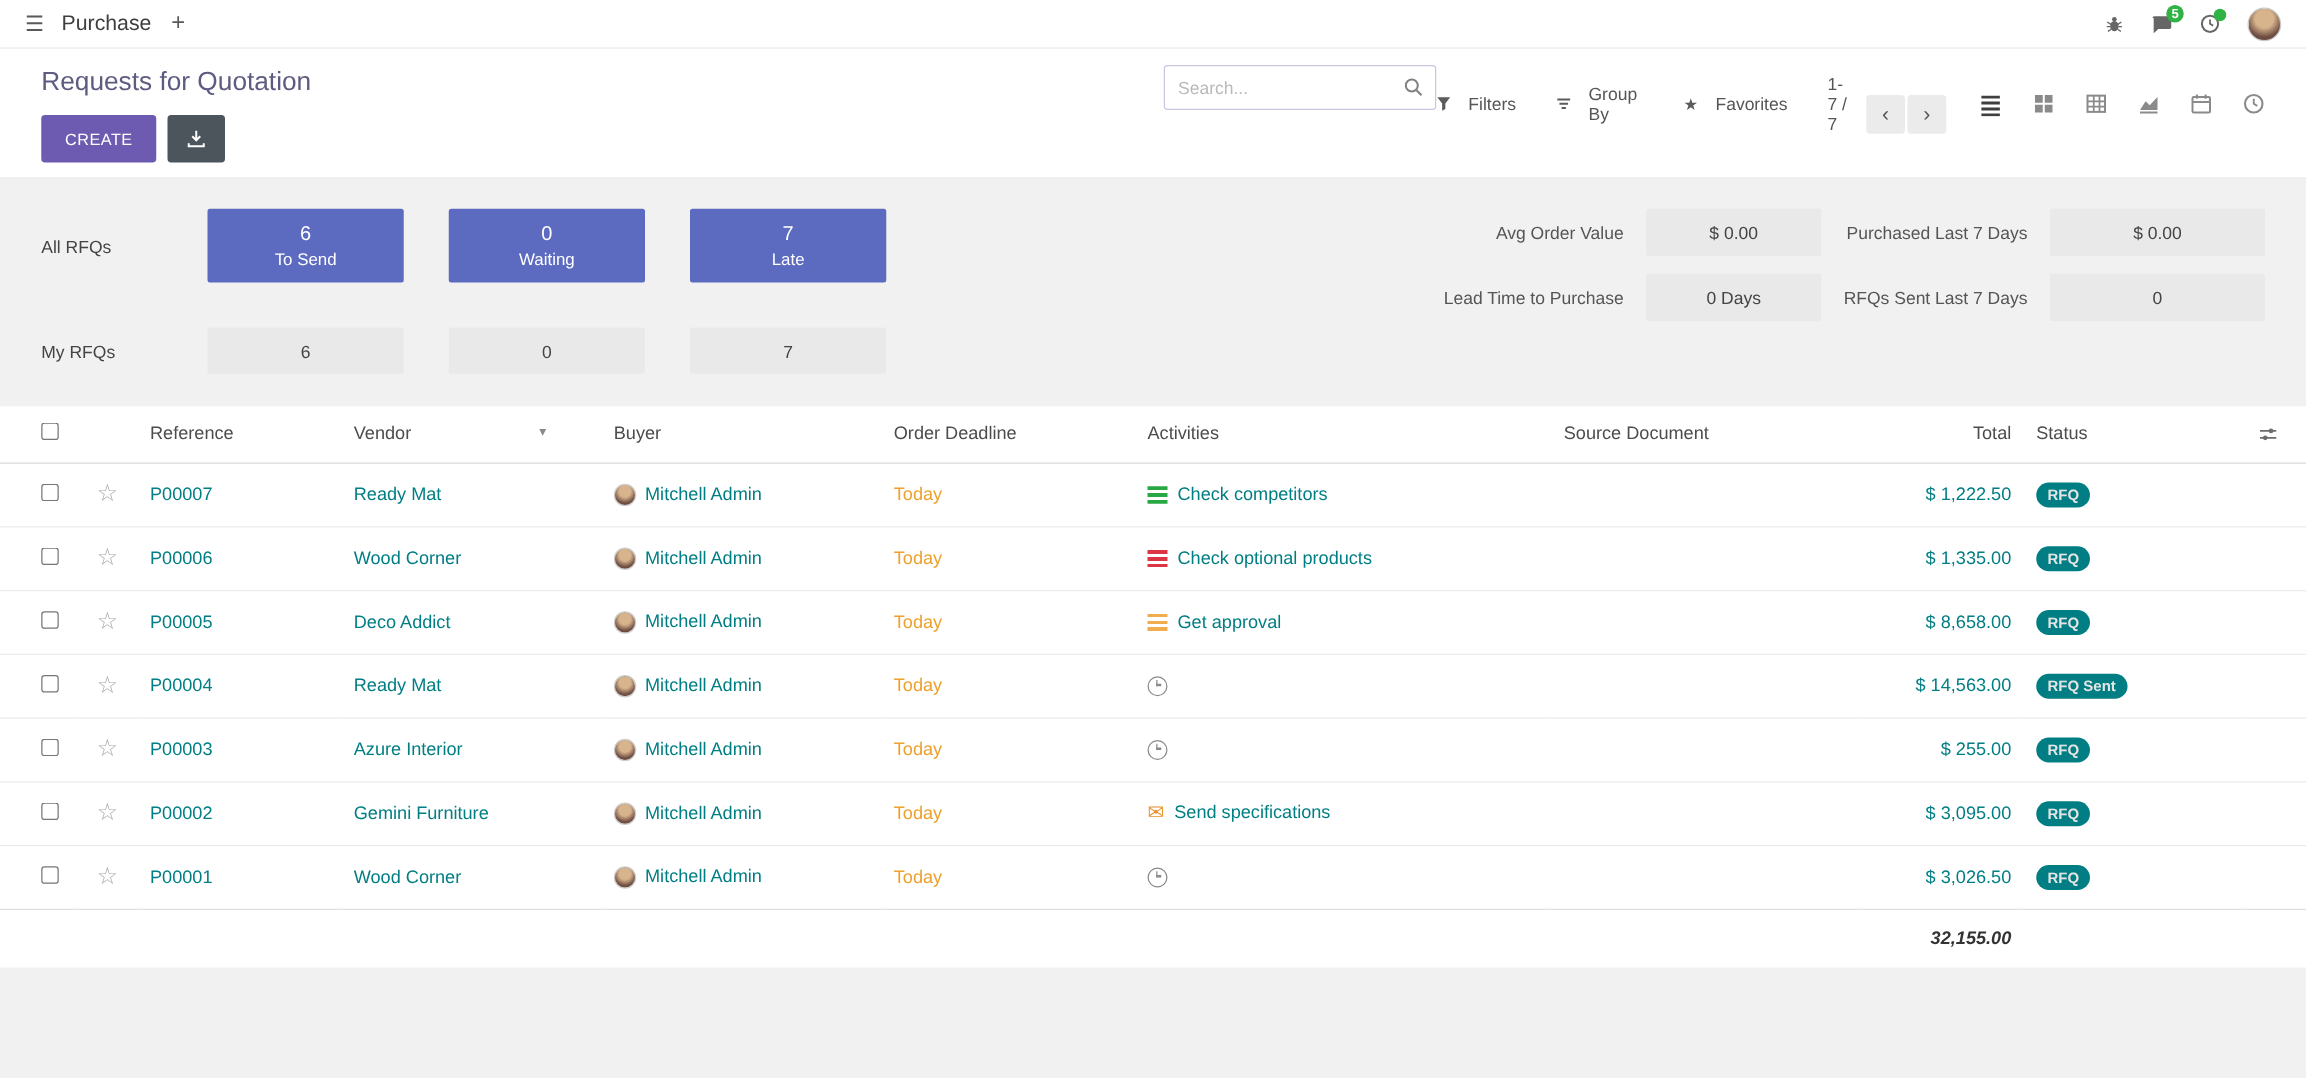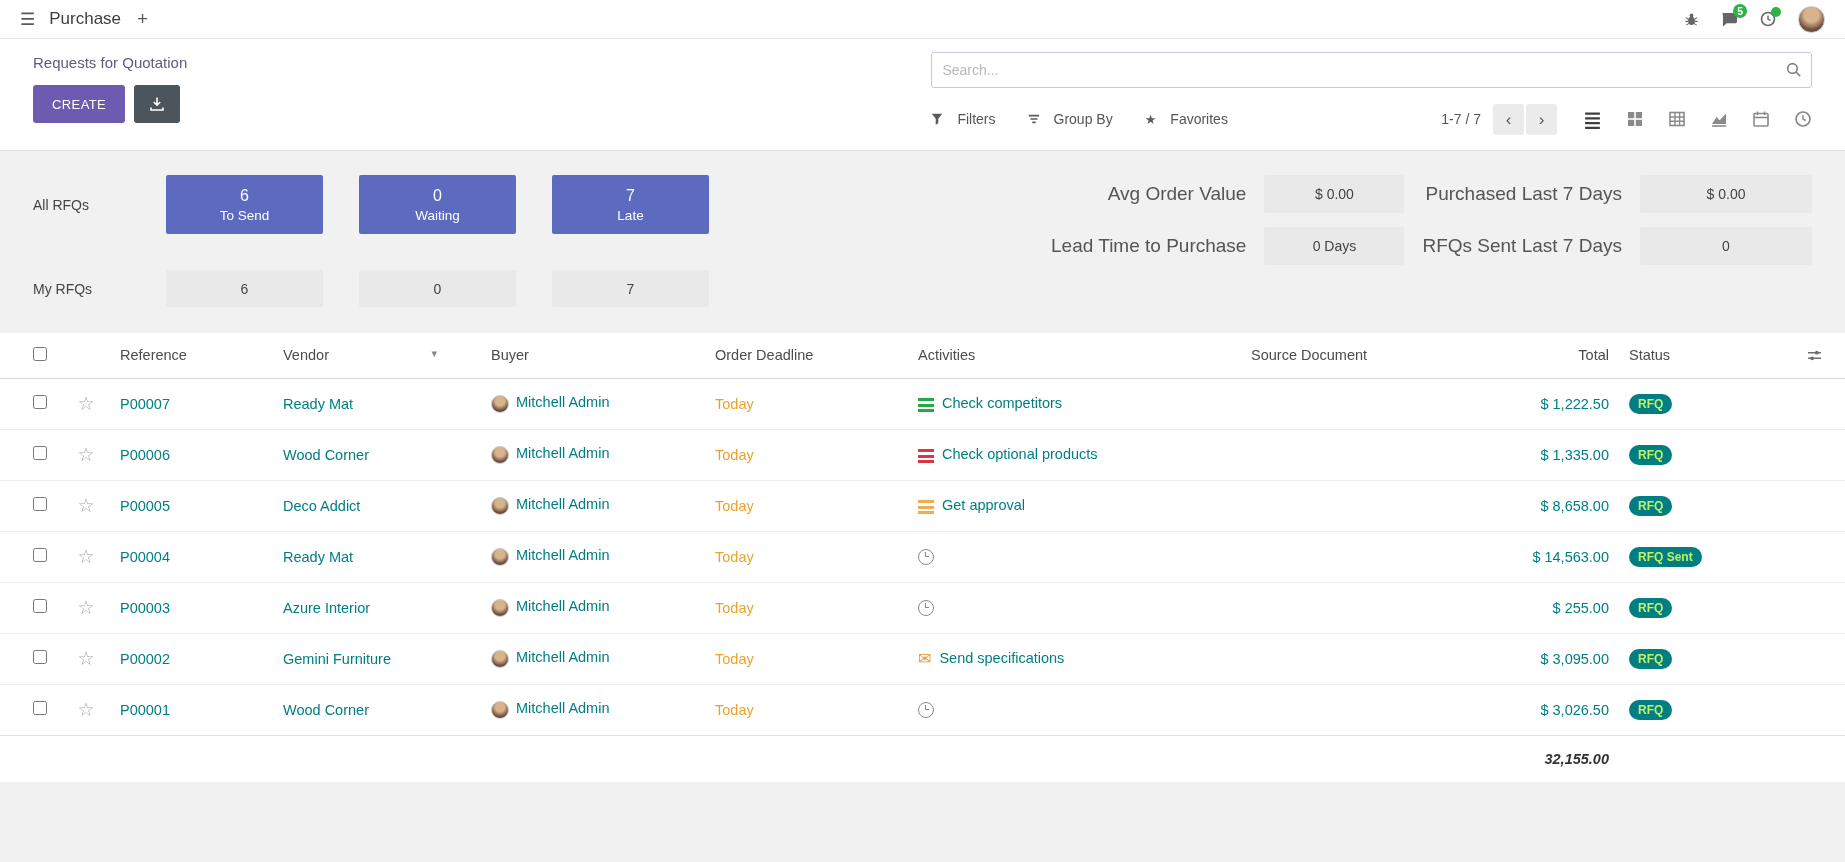--- a/index.html
+++ b/index.html
@@ -14,52 +14,52 @@
   .nav-plus { font-size:19px; color:#5a5a5a; cursor:pointer; }
   .nav-right { margin-left:auto; display:flex; align-items:center; gap:22px; }
   .nav-icon { position:relative; display:inline-flex; align-items:center; cursor:pointer; }
   .badge-count { position:absolute; top:-8px; right:-9px; background:var(--notify,#2fb344); color:#fff; font-size:10.5px; font-weight:bold; border-radius:8px; padding:1px 4px; line-height:1.2; }
   .badge-dot { position:absolute; top:-4px; right:-5px; width:10px; height:10px; border-radius:50%; background:var(--notify,#2fb344); }
   .nav-avatar { width:27px; height:27px; border-radius:50%; background:radial-gradient(circle at 50% 32%, #d8b48c 0 34%, #6d4c41 70%); border:1px solid #c9c9c9; cursor:pointer; }
 
   
   .control-panel { background:#fff; padding:13px 33px 12px; display:flex; justify-content:space-between; border-bottom:1px solid #e3e3e3; flex:0 0 auto; }
   .cp-left { display:flex; flex-direction:column; }
-  .page-title { font-size:15px; color:#5d5b80; margin:2px 0 14px; font-weight:normal; }
+  .page-title { font-size:21px; color:#5d5b80; margin:2px 0 14px; font-weight:normal; }
   .cp-buttons { display:flex; gap:9px; }
   .btn-create { background:var(--primary,#6c5bb0); color:#fff; border:none; border-radius:3px; font-size:13px; letter-spacing:.4px; padding:0 19px; height:38px; cursor:pointer; font-family:inherit; }
   .btn-export { background:#4c545c; border:none; border-radius:3px; width:46px; height:38px; display:flex; align-items:center; justify-content:center; cursor:pointer; }
-  .cp-right { width:49.5%; display:flex; flex-direction:column; }
+  .cp-right { width:49.5%; display:flex; flex-direction:row; }
   .search-box { position:relative; }
   .search-input { width:100%; height:36px; border:1px solid #c9c5e4; border-radius:3px; padding:0 36px 0 10px; font-size:14px; font-family:inherit; color:#444; outline:none; }
   .search-input::placeholder { color:#b9b9b9; }
   .search-icon { position:absolute; right:10px; top:9px; cursor:pointer; }
   .cp-row2 { display:flex; align-items:center; margin-top:12px; height:38px; }
   .cp-filter-btn { display:inline-flex; align-items:center; gap:14px; color:#555; font-size:14px; cursor:pointer; margin-right:32px; }
   .fav-star { color:#5b5b5b; font-size:13px; }
-  .pager { margin-left:auto; display:flex; align-items:center; gap:12px; }
+  .pager { margin-left:auto; display:flex; align-items:flex-end; gap:12px; }
   .pager-text { color:#555; font-size:14px; }
   .pager-btns { display:flex; gap:2px; }
   .pager-btn { width:31px; height:31px; background:#ebebeb; border:none; border-radius:3px; color:#555; font-size:17px; line-height:1; cursor:pointer; }
   .switcher { display:flex; align-items:center; gap:24px; margin-left:26px; }
   .sw { cursor:pointer; display:inline-flex; }
 
   
   .o_content { flex:1 1 auto; background:#f1f1f1; overflow:hidden; }
 
   
   .dashboard { display:flex; padding:24px 33px 26px; align-items:flex-start; }
   .dash-left { display:grid; grid-template-columns:97px repeat(3,157px); column-gap:4px; row-gap:7px; align-items:center;gap:36px; }
   .dash-row-label { font-size:14px; color:#444; }
   .kpi-box { background:var(--kpi,#5c6bc0); color:#fff; height:59px; display:flex; flex-direction:column; align-items:center; justify-content:center; gap:3px; cursor:pointer; border-radius:2px; }
   .kpi-count { font-size:16px; }
   .kpi-label { font-size:13.5px; }
   .my-cell { background:#e9e9e9; color:#444; height:37px; display:flex; align-items:center; justify-content:center; font-size:14px; cursor:pointer; border-radius:2px; }
   .dash-stats { margin-left:auto; display:grid; grid-template-columns:auto 140px auto 172px; column-gap:18px; row-gap:14px; align-items:center; }
-  .stat-label { text-align:right; color:#555; font-size:19px; }
+  .stat-label { text-align:right; color:#555; font-size:14px; }
   .stat-value { background:#e9e9e9; height:38px; display:flex; align-items:center; justify-content:center; color:#444; font-size:14px; border-radius:2px; }
 
   
   .table-wrap { background:#fff; }
   table.list { width:100%; border-collapse:collapse; table-layout:fixed; }
   th, td { padding:0 10px; vertical-align:middle; text-align:left; white-space:nowrap; overflow:hidden; }
   thead th { height:45px; color:#4c4c4c; font-weight:normal; font-size:14.5px; border-bottom:1px solid #d9d9d9; cursor:pointer; }
   tbody td { height:51px; font-size:14.5px; }
   tbody tr { border-top:1px solid #ececec; cursor:pointer; }
   tbody tr:first-child { border-top:none; }
@@ -67,21 +67,21 @@
   .c-check { padding-left:33px; }
   .c-star  { text-align:center; }
   .c-total { text-align:right; }
   .c-opt   { text-align:center; }
   .sort { float:right; margin-right:34px; color:#888; font-size:11px; }
   .lnk { color:var(--link,#017e84); text-decoration:none; }
   .star { color:#a8a8a8; font-size:19px; line-height:1; }
   .avatar-sm { display:inline-block; width:18px; height:18px; border-radius:50%; background:radial-gradient(circle at 50% 32%, #d8b48c 0 34%, #6d4c41 70%); border:1px solid #cfcfcf; vertical-align:middle; margin-right:7px; }
   .deadline { color:var(--warning,#eda12c);text-align:center; }
   .total { color:var(--link,#017e84); }
-  .badge { display:inline-block; background:var(--badge,#017e84); color:#bef264; font-size:12px; font-weight:bold; padding:3px 9px; border-radius:11px; }
+  .badge { display:inline-block; background:var(--badge,#017e84); color:#e5e5e5; font-size:12px; font-weight:bold; padding:3px 9px; border-radius:11px; }
   .sum { font-weight:bold; color:#333; font-size:14.5px; }
   input[type=checkbox] { width:14px; height:14px; accent-color:#777; cursor:pointer; }
 
   
   .act-icon { display:inline-block; vertical-align:middle; margin-right:8px; width:16px; height:14px; }
   .icon-tasks-teal   { background:repeating-linear-gradient(to bottom,#28a745 0 3px,transparent 3px 5.5px); }
   .icon-tasks-red    { background:repeating-linear-gradient(to bottom,#dc3545 0 3px,transparent 3px 5.5px); }
   .icon-tasks-yellow { background:repeating-linear-gradient(to bottom,#f0ad4e 0 3px,transparent 3px 5.5px); }
   .icon-envelope { background:none; width:auto; height:auto; color:#e8932c; font-size:16px; line-height:1; }
   .icon-clock { width:16px; height:16px; border:1.5px solid #8a8a8a; border-radius:50%; position:relative; background:none; }

